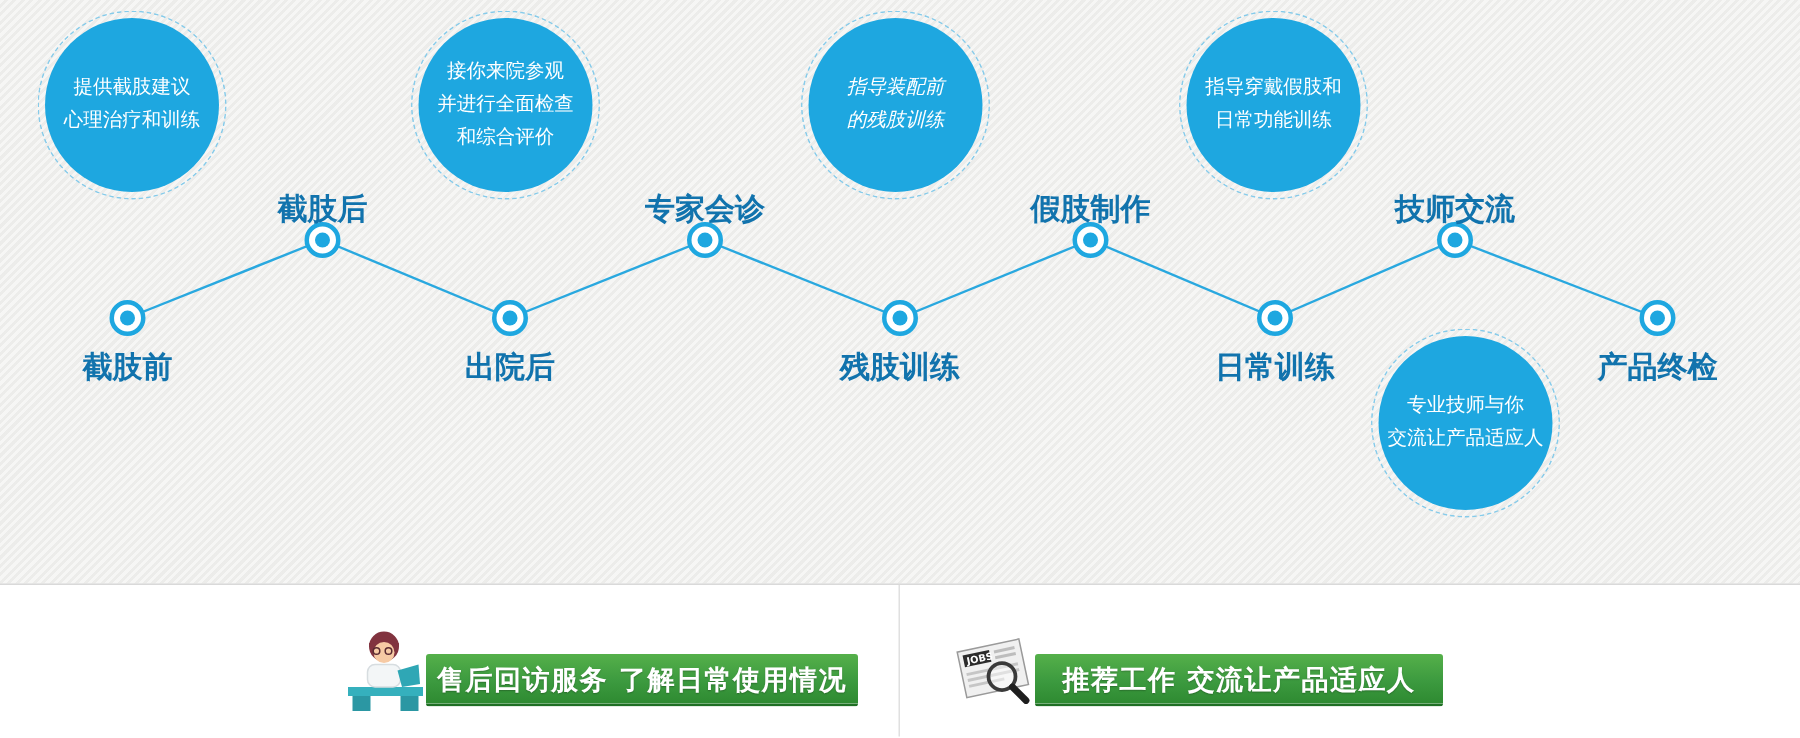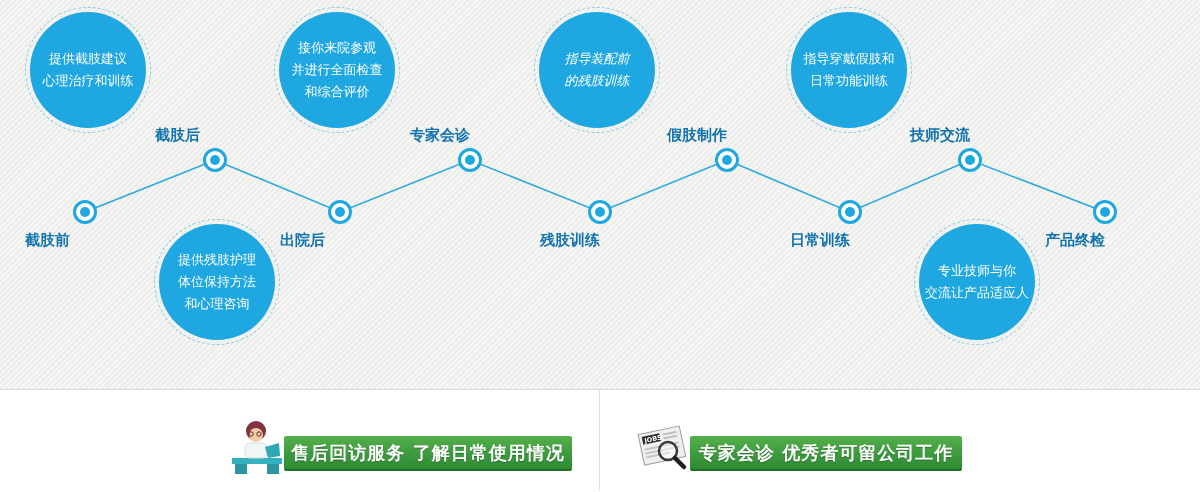--- a/index.html
+++ b/index.html
@@ -55,21 +55,22 @@
     content:'';
     position:absolute;
     left:4px; top:4px; right:4px; bottom:4px;
     border-radius:50%;
     background:#1ea7e0;
   }
 
   .node-label {
     position:absolute;
     width:120px;
-    font-size:15px;
+    text-align:center;
+    font-size:20px;
     font-weight:bold;
     color:#1173ad;
   }
 
   
   .footer {
     position:relative;
     width:1200px; height:101px;
     background:#ffffff;
   }
@@ -133,27 +134,20 @@
 的残肢训练</span>
       </div>
     </div>
     <div class="ring" style="left:786px; top:7px;">
       <div class="circle">
         <span class="circle-text">指导穿戴假肢和
 日常功能训练</span>
       </div>
     </div>
 
-    <div class="ring" style="left:154px; top:219px;">
-      <div class="circle">
-        <span class="circle-text">提供残肢护理
-体位保持方法
-和心理咨询</span>
-      </div>
-    </div>
     <div class="ring" style="left:914px; top:219px;">
       <div class="circle">
         <span class="circle-text">专业技师与你
 交流让产品适应人</span>
       </div>
     </div>
 
     <div class="dot" style="left:73px;  top:200px;"></div>
     <div class="dot" style="left:203px; top:148px;"></div>
     <div class="dot" style="left:328px; top:200px;"></div>
@@ -209,17 +203,17 @@
           <rect x="10" y="27" width="35" height="2" fill="#c6c6c6"></rect>
           <rect x="10" y="31" width="35" height="2" fill="#c6c6c6"></rect>
           <rect x="10" y="35" width="24" height="2" fill="#c6c6c6"></rect>
         </g>
         <circle cx="34" cy="33" r="9" fill="rgba(255,255,255,0.45)" stroke="#3a3a3a" stroke-width="2.5"></circle>
         <line x1="41" y1="40" x2="50" y2="49" stroke="#1e1e1e" stroke-width="4.5" stroke-linecap="round"></line>
       </svg>
     </div>
 
     <div class="banner" style="left:690px; width:272px;">
-      <span>专家会诊 优秀者可留公司工作</span>
+      <span>推荐工作 交流让产品适应人</span>
     </div>
   </div>
 
 </div>
 
 </body></html>

